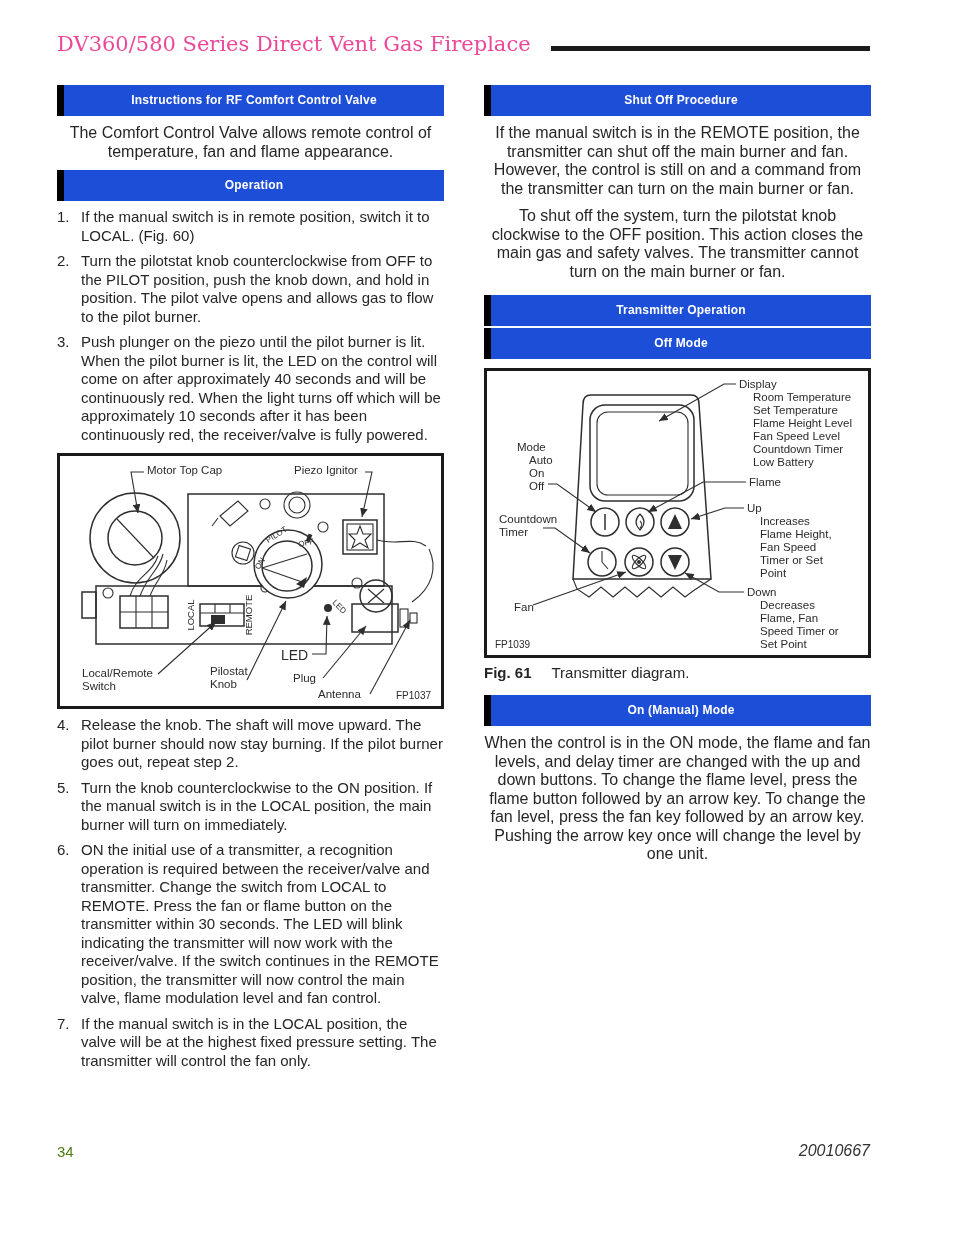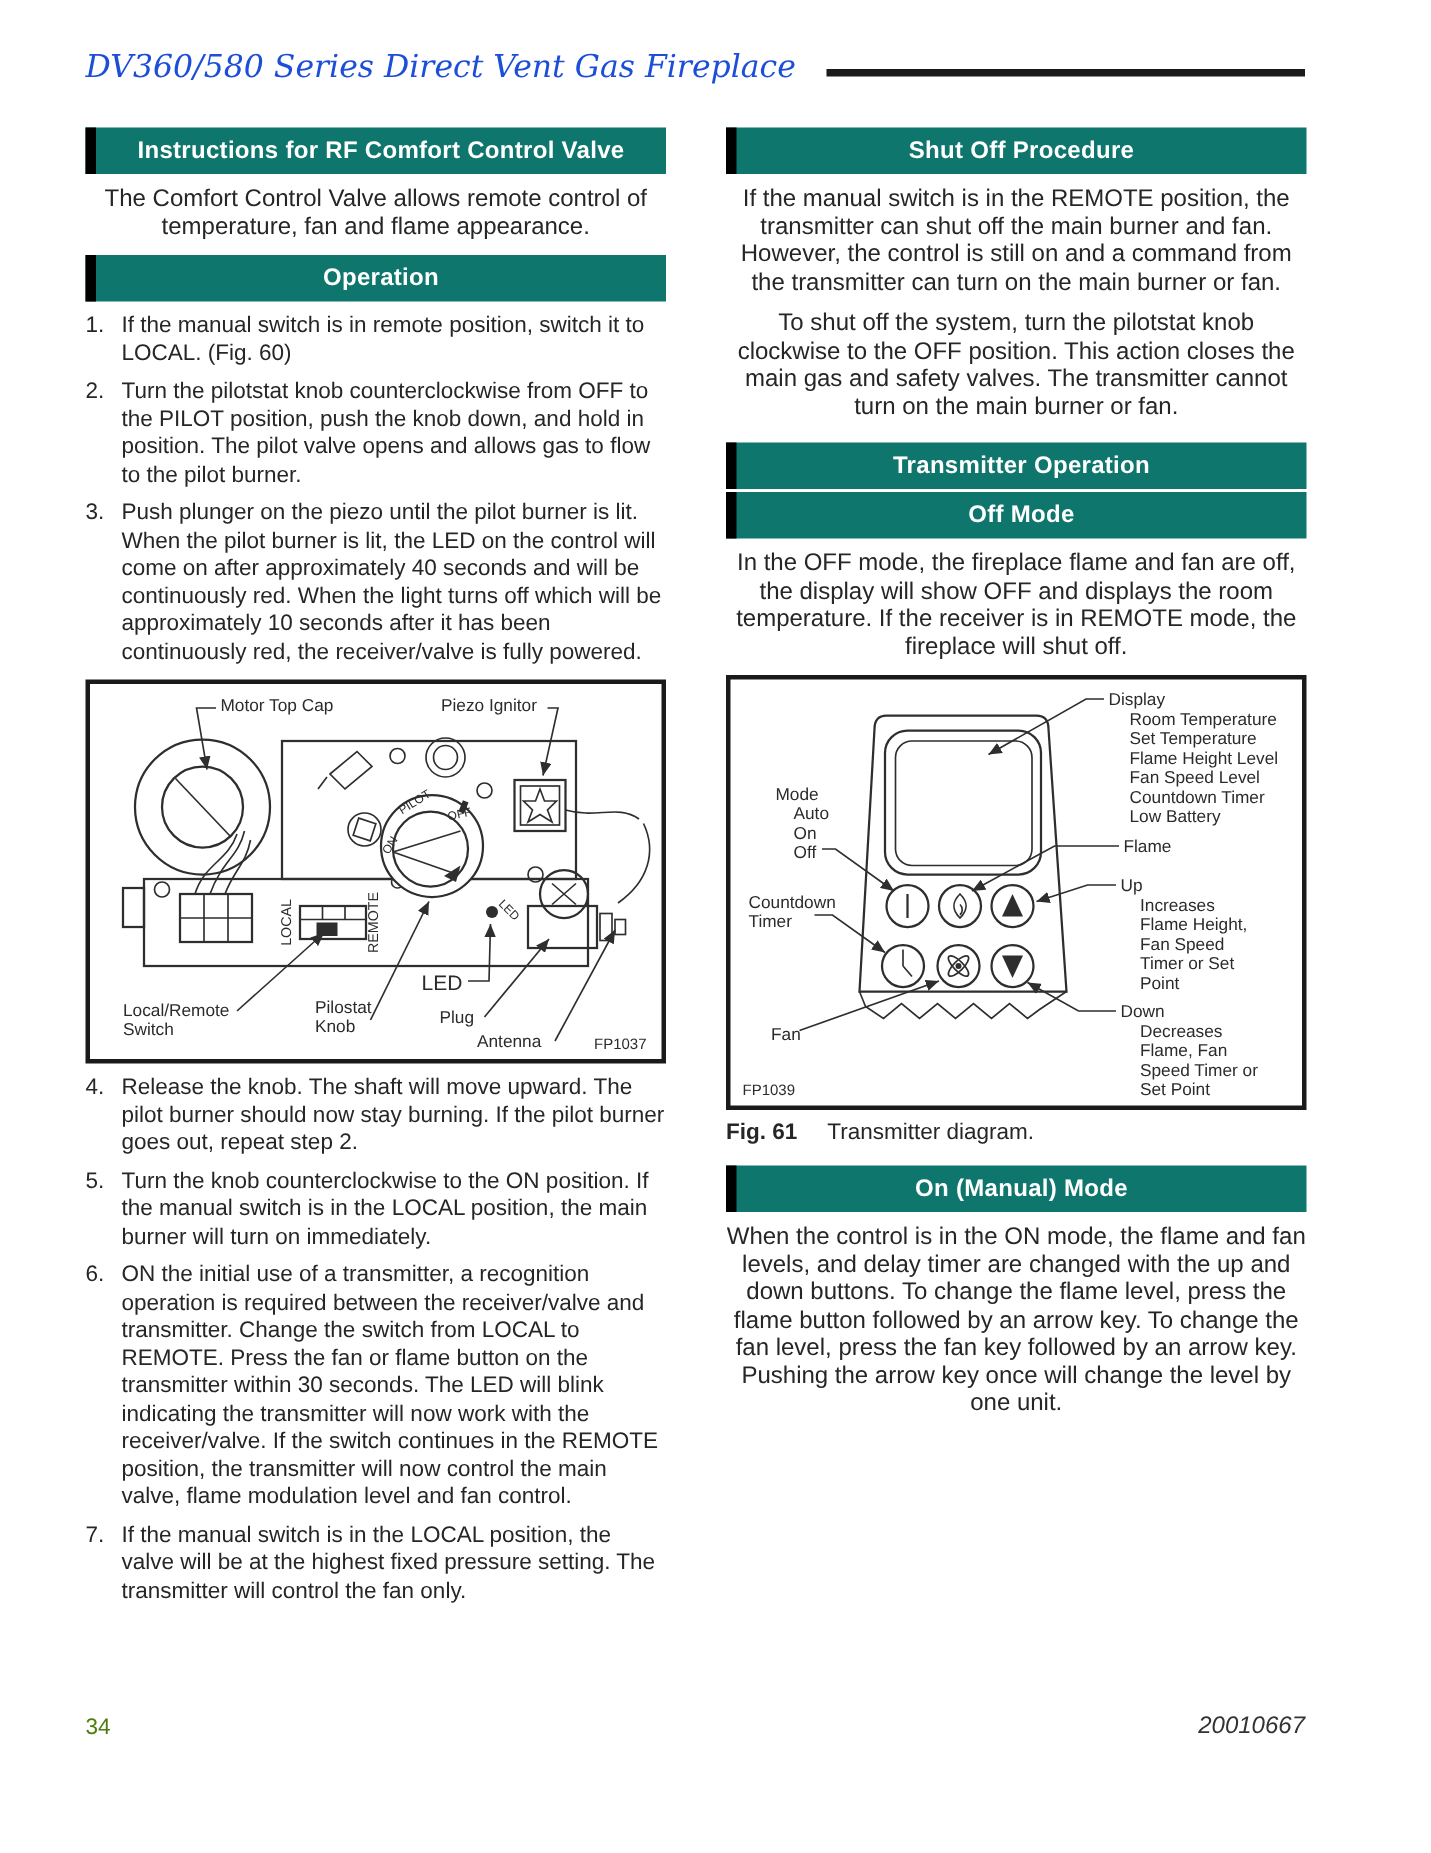--- a/index.html
+++ b/index.html
@@ -1,22 +1,22 @@
 <!DOCTYPE html>
 <html><head>
 <meta charset="utf-8">
 <style>
   html,body{margin:0;padding:0;background:#ffffff;}
   body{width:954px;height:1235px;position:relative;font-family:"Liberation Sans",sans-serif;color:#262626;overflow:hidden;}
   .header{position:absolute;top:32px;left:57px;right:84px;display:flex;align-items:flex-end;}
-  .header-title{font-family:"DejaVu Serif",serif;font-style:italic;font-size:21px;color:#1d4ed8;white-space:nowrap;}
+  .header-title{font-family:"DejaVu Serif",serif;font-size:21px;color:#ec4899;white-space:nowrap;}
   .header-rule{flex:1;height:5px;background:#1b1b1b;margin-left:20px;margin-bottom:5px;}
   .columns{position:absolute;top:85px;left:57px;display:flex;gap:40px;}
   .col{width:387px;}
-  .banner{background:#0f766e;color:#ffffff;font-weight:bold;font-size:16px;text-align:center;height:31px;line-height:31px;border-left:7px solid #000;letter-spacing:.2px;}
+  .banner{background:#1d4ed8;color:#ffffff;font-weight:bold;font-size:12px;text-align:center;height:31px;line-height:31px;border-left:7px solid #000;letter-spacing:.2px;}
   .banner + .banner{margin-top:2px;}
   p.body{font-size:16px;line-height:18.5px;margin:8px 0 9px 0;text-align:center;}
   .step{display:flex;font-size:15px;line-height:18.5px;margin:7px 0;}
   .step-num{width:24px;flex:none;}
   .step-text{flex:1;}
   .figbox{border:3px solid #1a1a1a;margin-top:9px;background:#fff;}
   .figbox svg{display:block;width:100%;height:auto;}
   .figcap{font-size:15px;margin:6px 0 10px 0;}
   .figcap b{margin-right:20px;}
   .mt14{margin-top:14px;}
@@ -155,21 +155,20 @@
       <span class="step-text">If the manual switch is in the LOCAL position, the valve will be at the highest fixed pressure setting. The transmitter will control the fan only.</span>
     </div>
   </div>
 
   <div class="col">
     <div class="banner">Shut Off Procedure</div>
     <p class="body">If the manual switch is in the REMOTE position, the transmitter can shut off the main burner and fan. However, the control is still on and a command from the transmitter can turn on the main burner or fan.</p>
     <p class="body">To shut off the system, turn the pilotstat knob clockwise to the OFF position. This action closes the main gas and safety valves. The transmitter cannot turn on the main burner or fan.</p>
     <div class="banner mt14">Transmitter Operation</div>
     <div class="banner">Off Mode</div>
-    <p class="body">In the OFF mode, the fireplace flame and fan are off, the display will show OFF and displays the room temperature. If the receiver is in REMOTE mode, the fireplace will shut off.</p>
 
     <div class="figbox">
       <svg viewBox="0 0 381 284">
         <defs>
           <marker id="m61" markerWidth="9" markerHeight="7" refX="8" refY="3.5" orient="auto">
             <path d="M0,0 L8,3.5 L0,7 Z" fill="#2e2e2e"></path>
           </marker>
         </defs>
 
         <path class="ln" d="M104,24 L204,24 Q212,24 212,33 L224,208 L86,208 L96,33 Q96,24 104,24 Z"></path>

